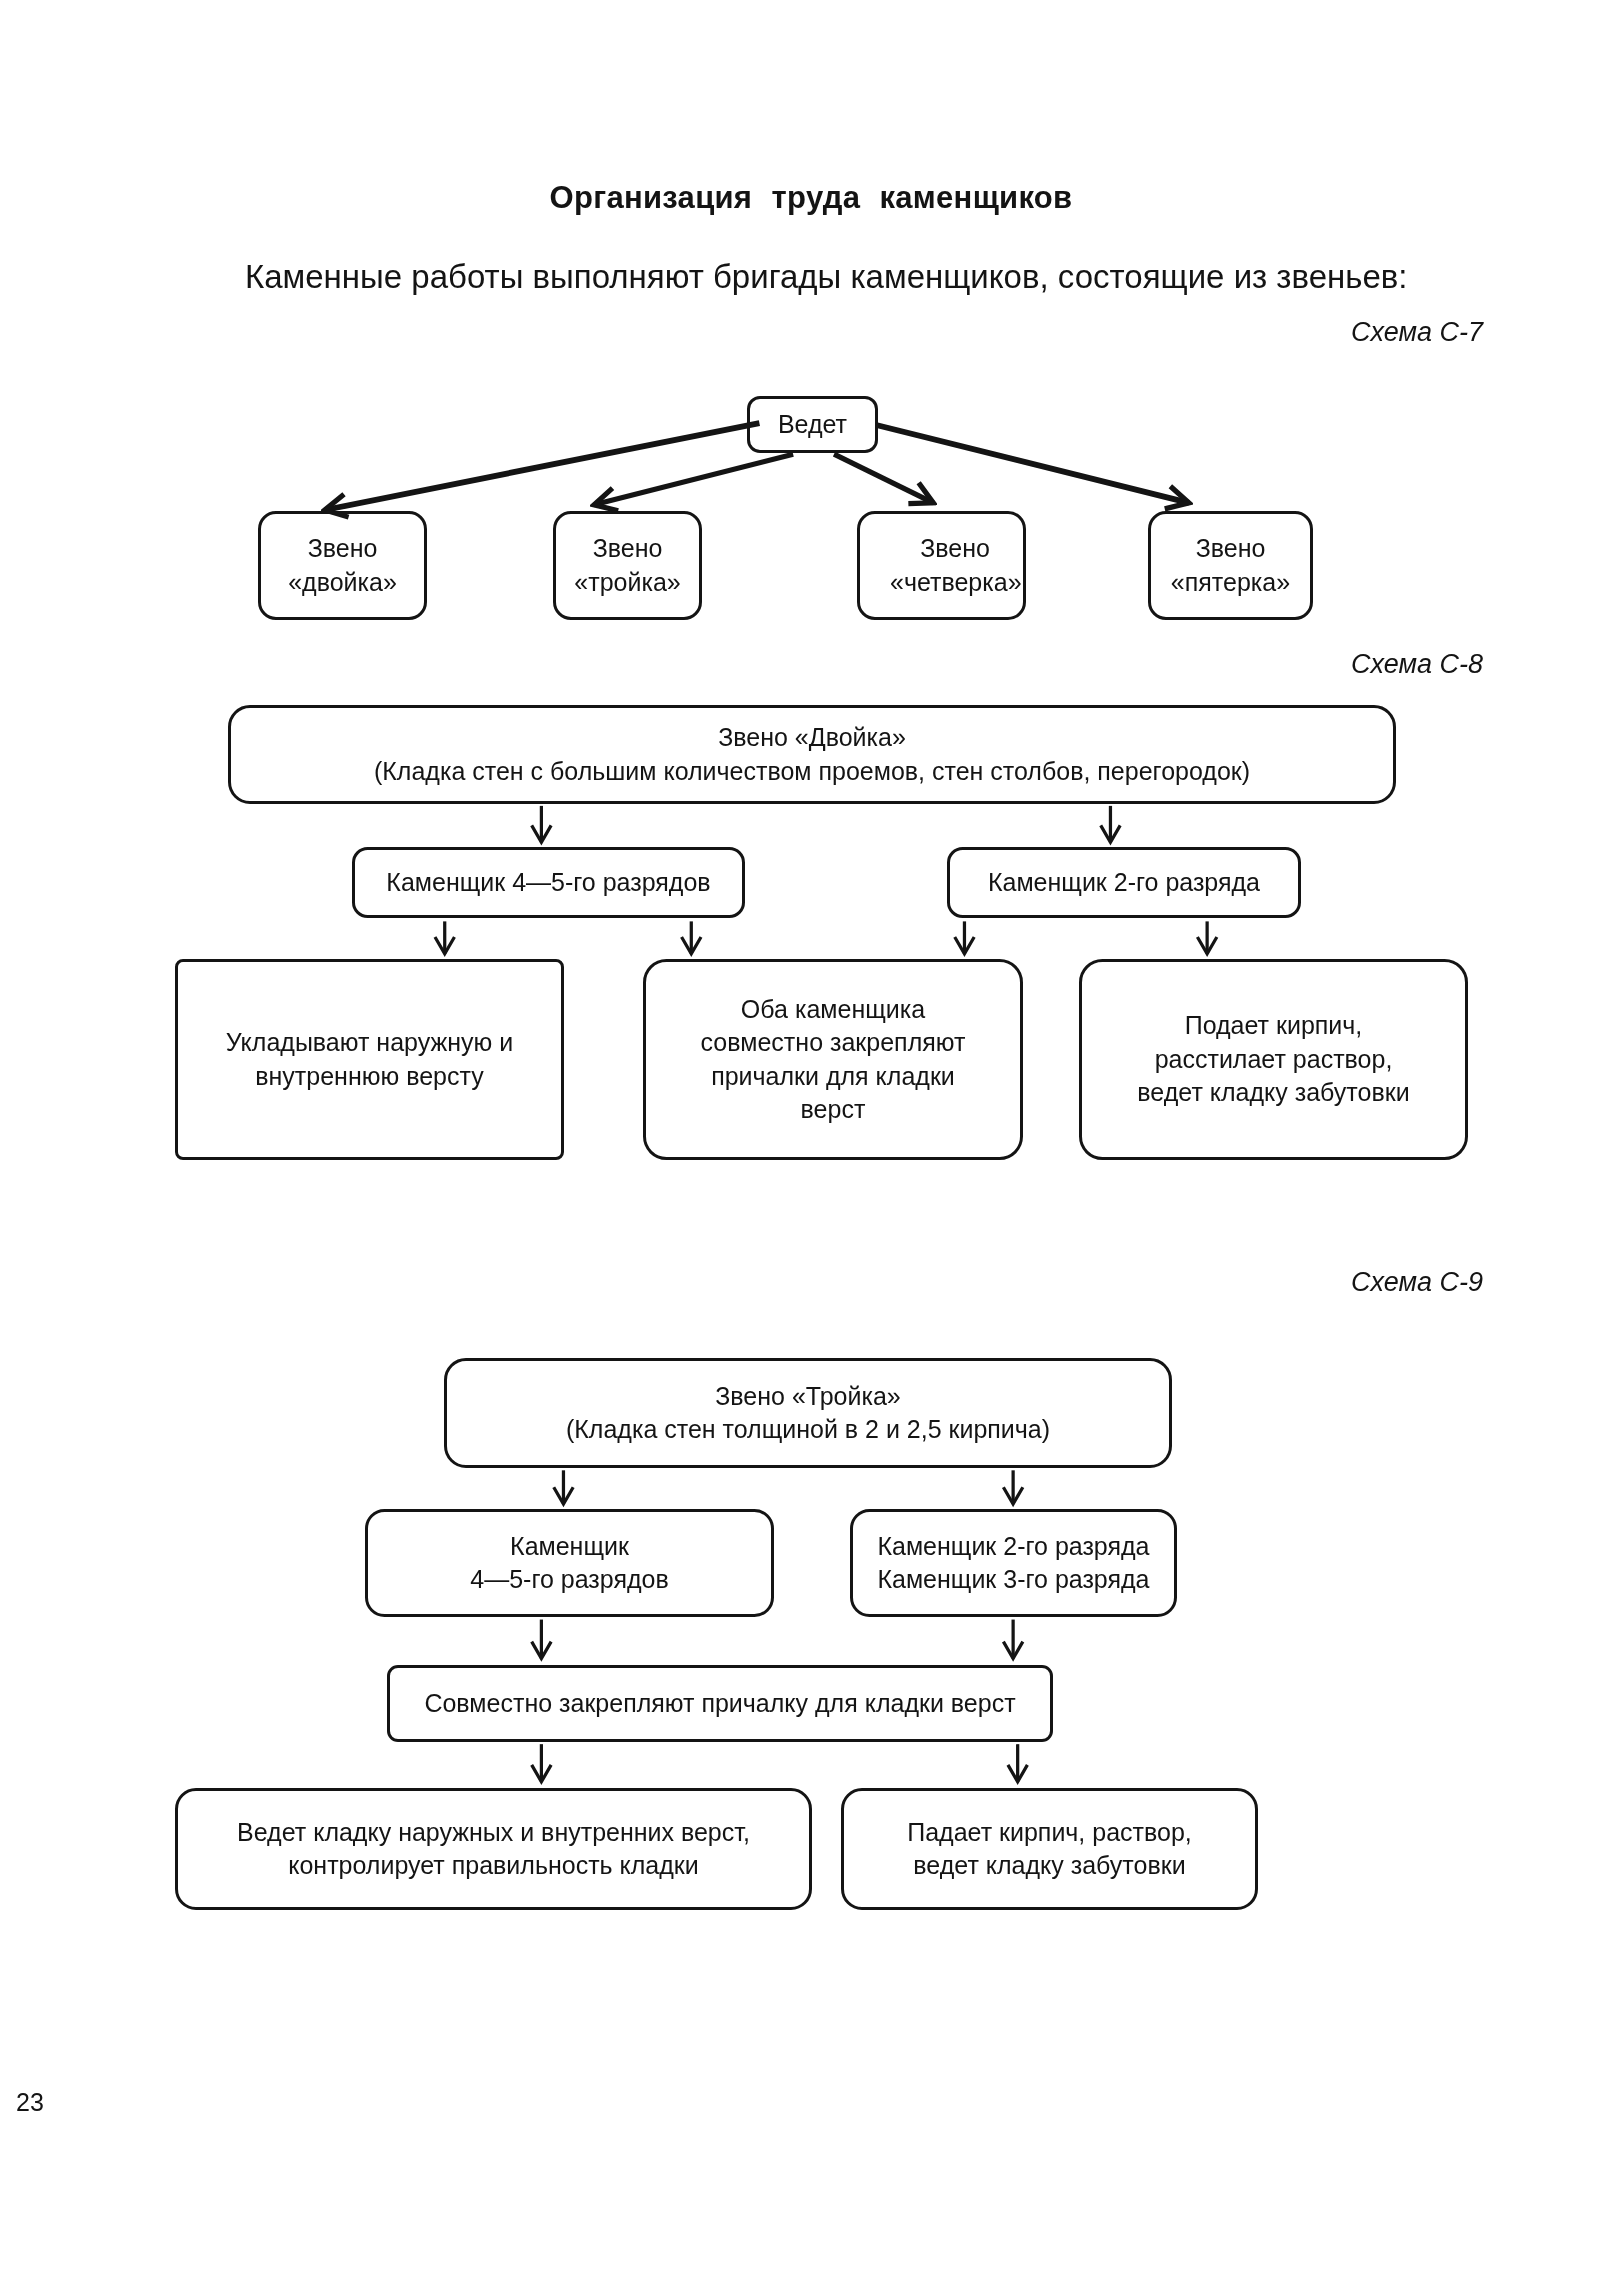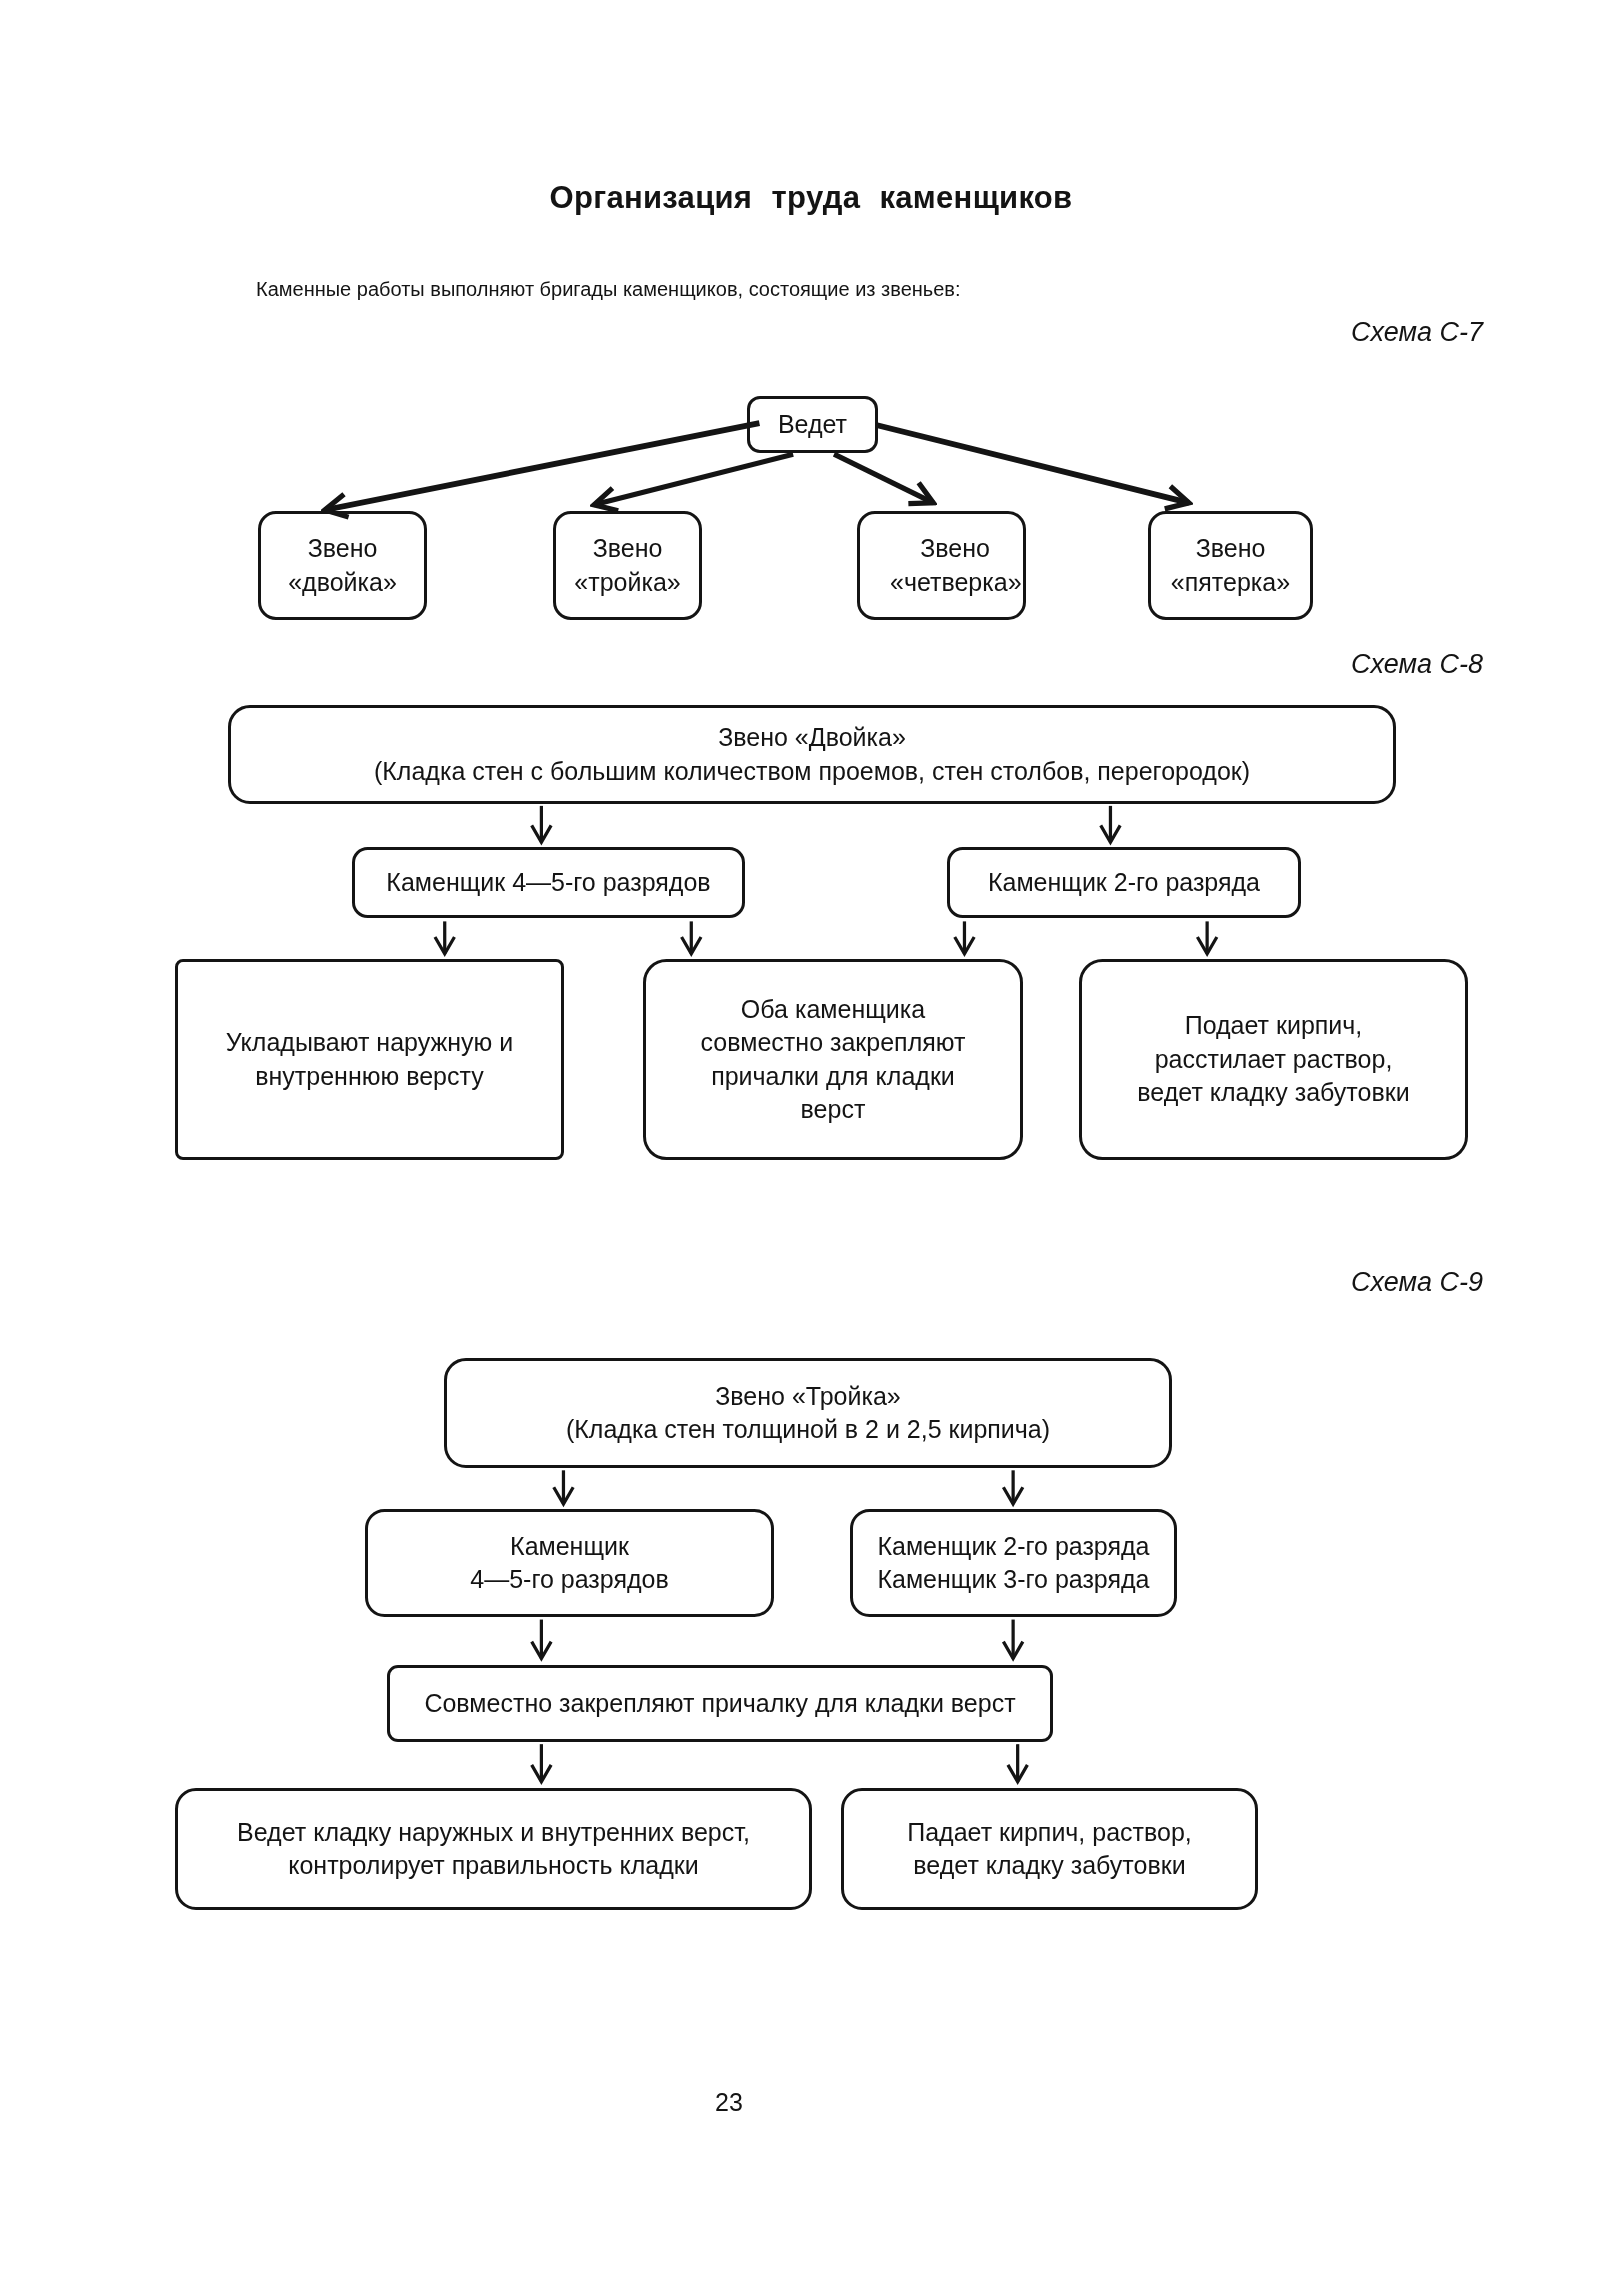--- a/index.html
+++ b/index.html
@@ -10,23 +10,22 @@
     font-family:"Liberation Sans", sans-serif;
     color:#141414;
     overflow:hidden;
   }
   .page-title{
     position:absolute;left:0;top:180px;width:1622px;
     text-align:center;font-size:31px;font-weight:bold;
     word-spacing:10.4px;letter-spacing:0.3px;
   }
   .intro{
-    position:absolute;left:256px;top:258px;width:1233px;
-    font-size:20px;
-    margin-top:20px;
+    position:absolute;left:245px;top:258px;width:1233px;
+    font-size:33px;
   }
   .scheme-label{
     position:absolute;right:139px;
     font-size:27px;font-style:italic;
     text-align:right;
   }
   .lbl-c7{top:317px;}
   .lbl-c8{top:649px;}
   .lbl-c9{top:1267px;margin-left:9px;}
   .box{
@@ -60,22 +59,22 @@
   
   .c9-root{left:444px;top:1358px;width:728px;height:110px;border-radius:22px;}
   .c9-m1{left:365px;top:1509px;width:409px;height:108px;border-radius:19.5px;}
   .c9-m2{left:850px;top:1509px;width:327px;height:108px;border-radius:19.5px;}
   .c9-joint{left:387px;top:1665px;width:666px;height:77px;border-radius:11px;}
   .c9-l1{left:175px;top:1788px;width:637px;height:122px;border-radius:21px;}
   .c9-l2{left:841px;top:1788px;width:417px;height:122px;border-radius:21px;}
   .c9-l1 .inner{width:571px;}
   .c9-l2 .inner{width:311px;}
   .page-number{
-    position:absolute;left:4px;top:2088px;width:1450px;
-    text-align:center;font-size:25px;
+    position:absolute;left:16px;top:2088px;width:1450px;
+    font-size:25px;
   }
   svg.arrows{position:absolute;left:0;top:0;pointer-events:none;}
 </style>
 </head>
 <body>
 
 <div class="page">
 
   <div class="page-title">Организация труда каменщиков</div>
   <div class="intro">Каменные работы выполняют бригады каменщиков, состоящие из звеньев:</div>

